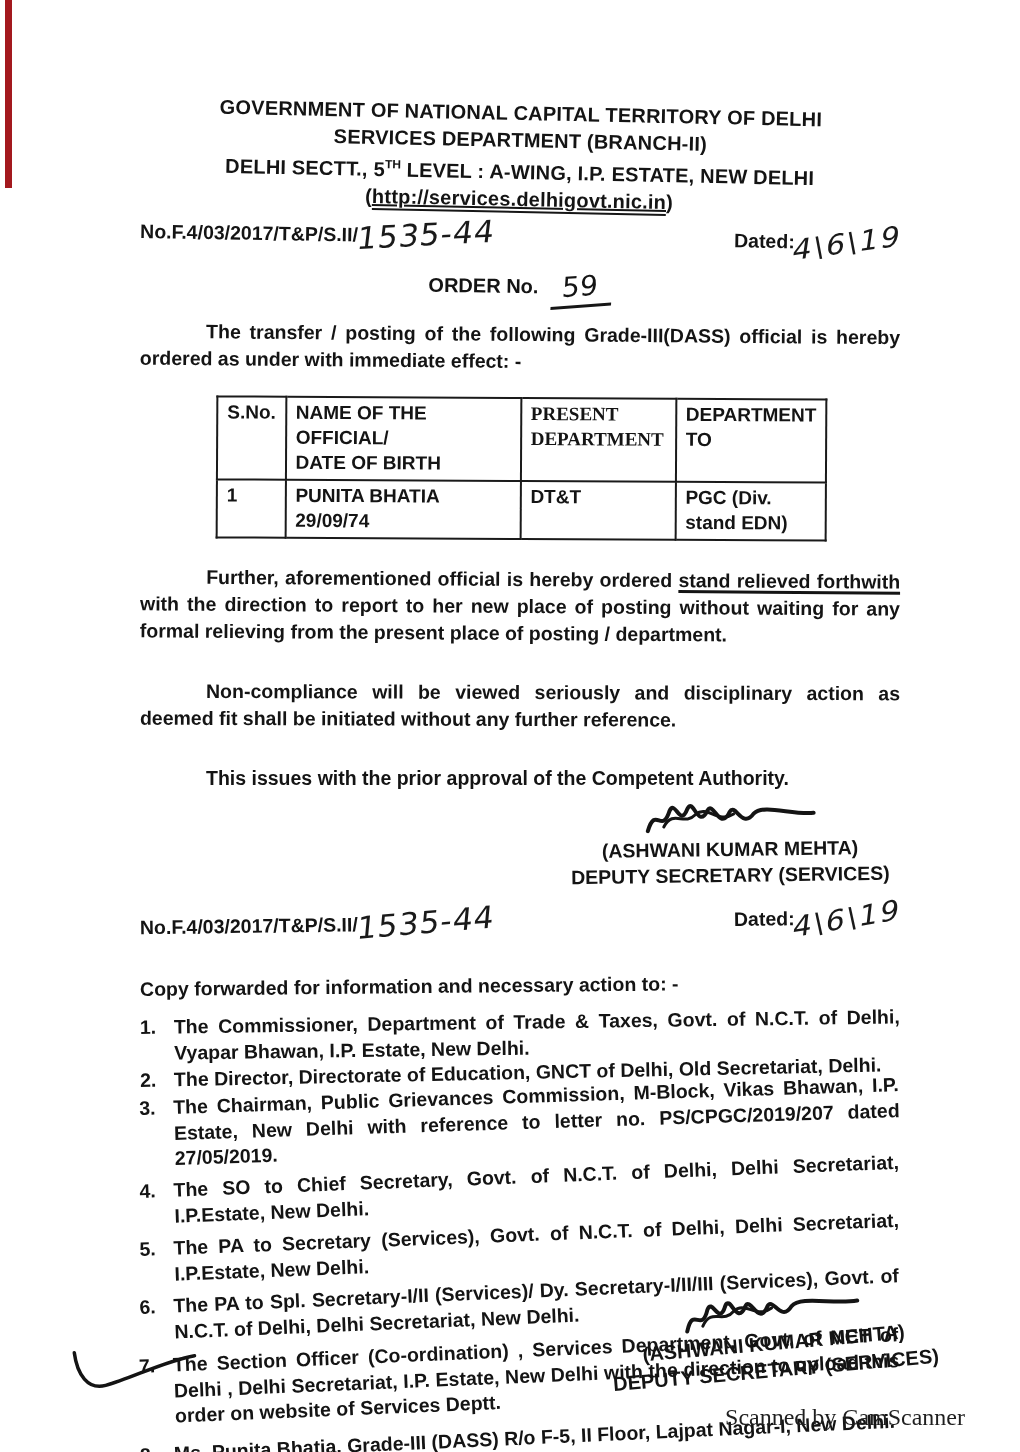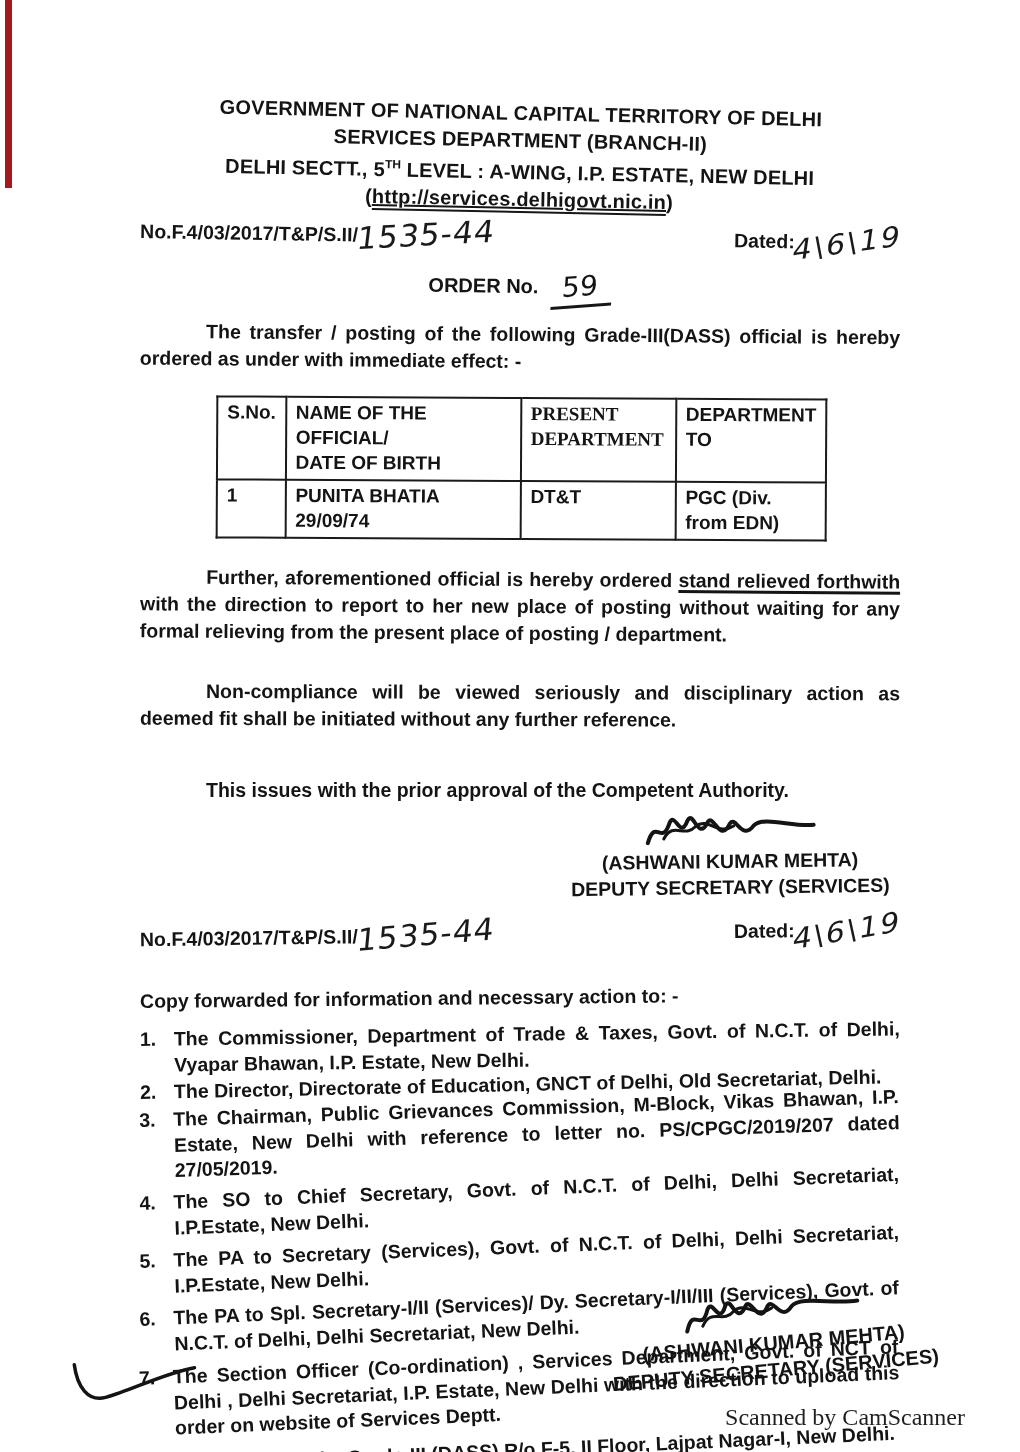--- a/index.html
+++ b/index.html
@@ -72,21 +72,21 @@
   .para{
     font-size:19.5px;
     font-weight:bold;
     line-height:27px;
     text-align:justify;
     text-indent:66px;
   }
   .p1{margin-top:8px;transform:rotate(0.5deg);}
   .p2{margin-top:26px;transform:rotate(0.4deg);}
   .p3{margin-top:32px;transform:rotate(0.2deg);}
-  .p4{margin-top:44px;}
+  .p4{margin-top:32px;}
   .emph{text-decoration:underline;text-decoration-thickness:2.5px;text-underline-offset:3px;}
   table.xfer{
     border-collapse:collapse;
     margin:22px 0 0 76px;
     transform:rotate(0.3deg);
     font-size:19px;font-weight:bold;
   }
   table.xfer th,table.xfer td{
     border:2.4px solid #1a1a1a;
     padding:2px 9px 4px 9px;
@@ -186,21 +186,21 @@
           <th class="col-to">DEPARTMENT
 TO</th>
         </tr>
       </thead>
       <tbody>
         <tr>
           <td>1</td>
           <td>PUNITA BHATIA
 29/09/74</td>
           <td>DT&amp;T</td>
-          <td>PGC (Div. from EDN)</td>
+          <td>PGC (Div. stand EDN)</td>
         </tr>
       </tbody>
     </table>
 
     <div class="para p2"><span>Further, aforementioned official is hereby ordered </span><span class="emph">stand relieved forthwith</span><span> with the direction to report to her new place of posting without waiting for any formal relieving from the present place of posting / department.</span></div>
 
     <div class="para p3">Non-compliance will be viewed seriously and disciplinary action as deemed fit shall be initiated without any further reference.</div>
 
     <div class="para p4">This issues with the prior approval of the Competent Authority.</div>
 

